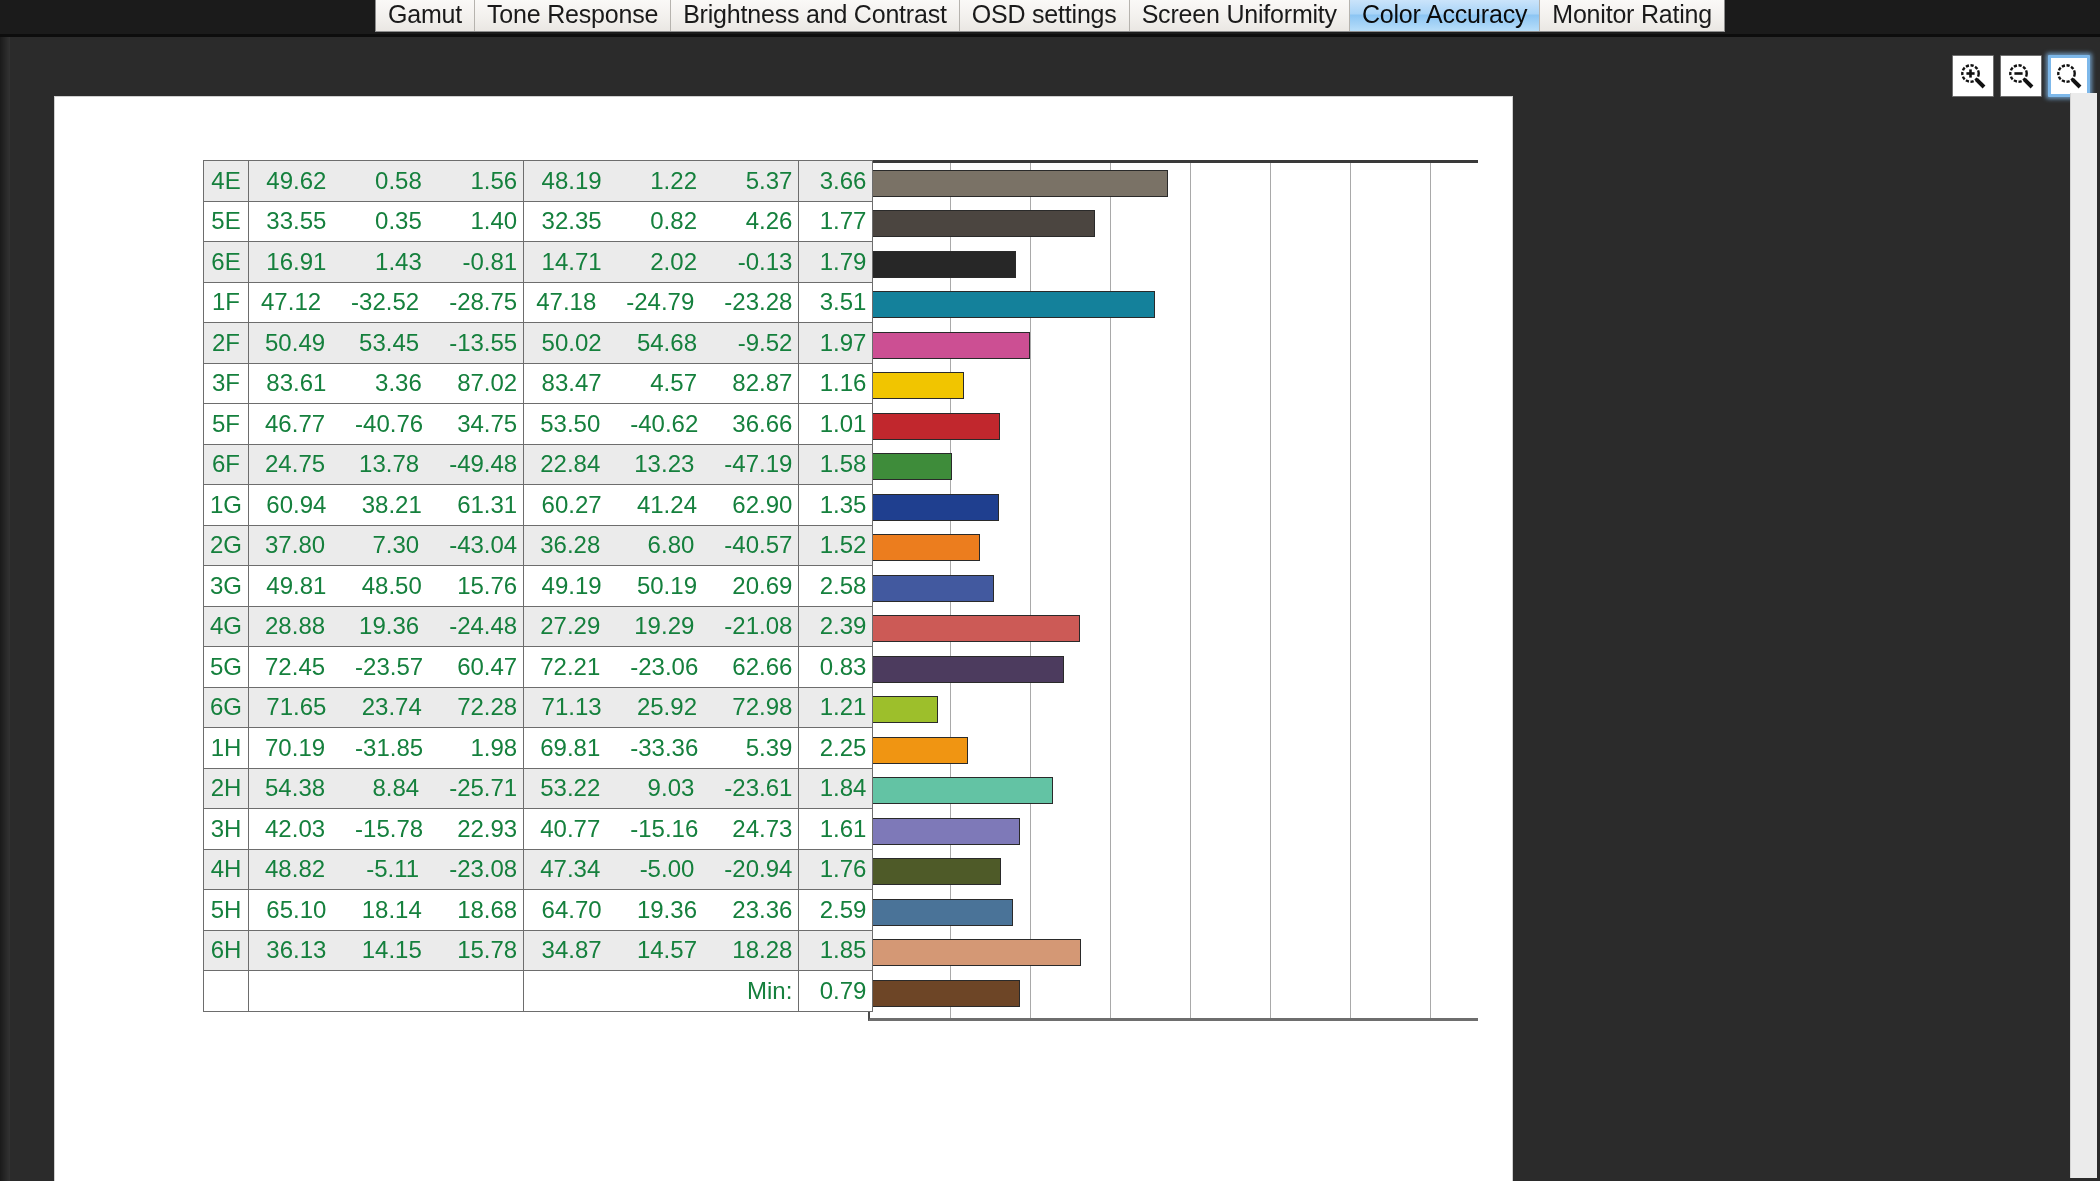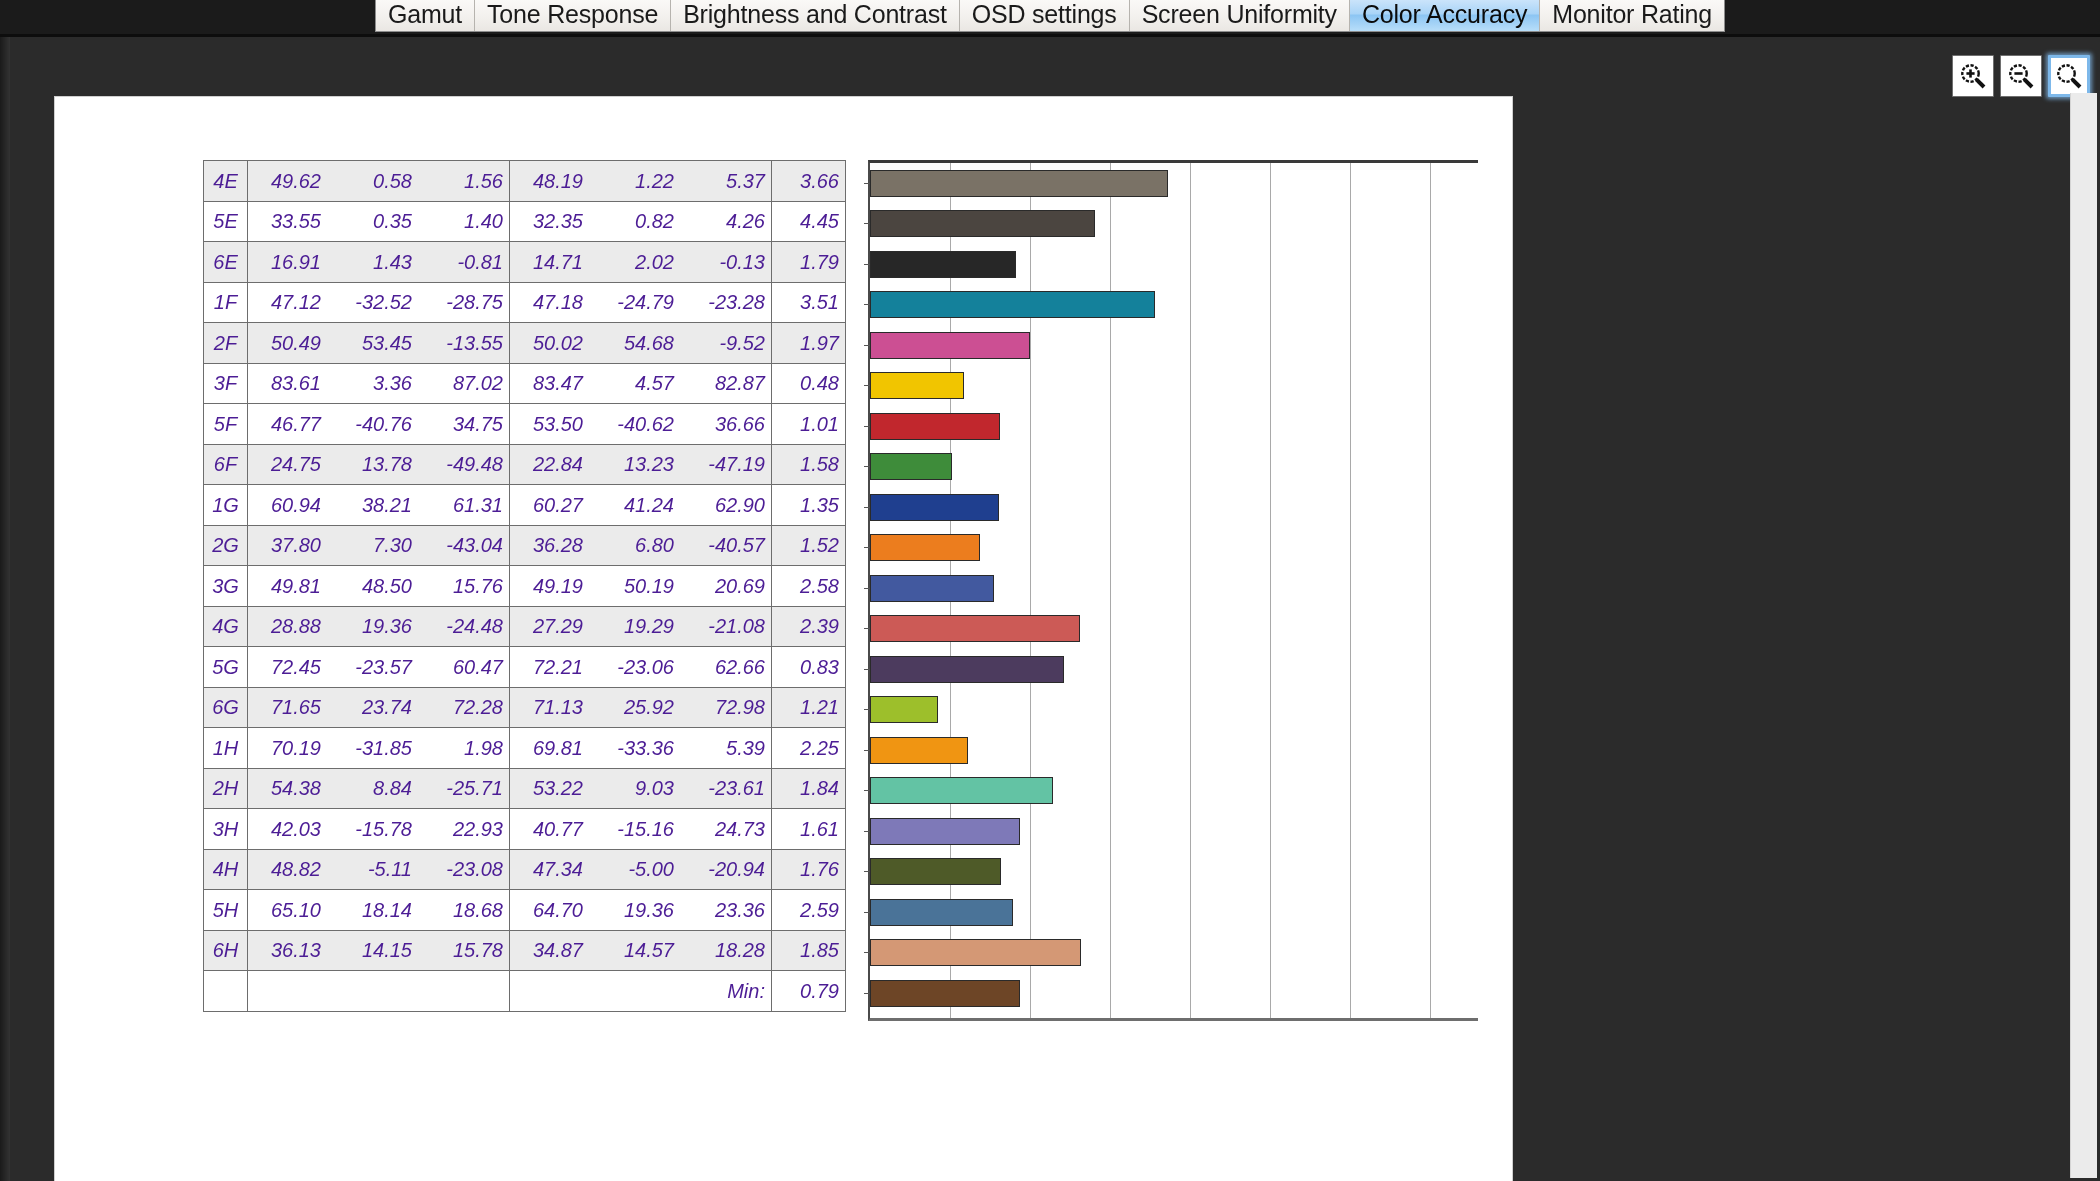--- a/index.html
+++ b/index.html
@@ -131,23 +131,22 @@
     top: 0; left: 0;
     width: 1457px;
     height: 1090px;
   }
 
   table.data {
     position: absolute;
     top: 63px;
     left: 148px;
     border-collapse: collapse;
-    font-size: 20px;
-    color: #4c1d95;
-    font-style: italic;
+    font-size: 24px;
+    color: #15803d;
   }
   table.data td {
     border: 1px solid #6d6d6d;
     height: 40.5px;
     padding: 0 6px;
     white-space: nowrap;
     line-height: 1;
     font-variant-numeric: tabular-nums;
   }
   tr.shade td { background: #ebebeb; }
@@ -417,21 +416,21 @@
                     <span>1.40</span>
                   </div>
                 </td>
                 <td class="c-triple ">
                   <div class="triple">
                     <span>32.35</span>
                     <span>0.82</span>
                     <span>4.26</span>
                   </div>
                 </td>
-                <td class="c-de">4.45</td>
+                <td class="c-de">1.77</td>
               </tr>
               <tr class="shade">
                 <td class="c-label">6E</td>
                 <td class="c-triple ">
                   <div class="triple">
                     <span>16.91</span>
                     <span>1.43</span>
                     <span>-0.81</span>
                   </div>
                 </td>
@@ -489,21 +488,21 @@
                     <span>87.02</span>
                   </div>
                 </td>
                 <td class="c-triple ">
                   <div class="triple">
                     <span>83.47</span>
                     <span>4.57</span>
                     <span>82.87</span>
                   </div>
                 </td>
-                <td class="c-de">0.48</td>
+                <td class="c-de">1.16</td>
               </tr>
               <tr class="plain">
                 <td class="c-label">5F</td>
                 <td class="c-triple ">
                   <div class="triple">
                     <span>46.77</span>
                     <span>-40.76</span>
                     <span>34.75</span>
                   </div>
                 </td>

